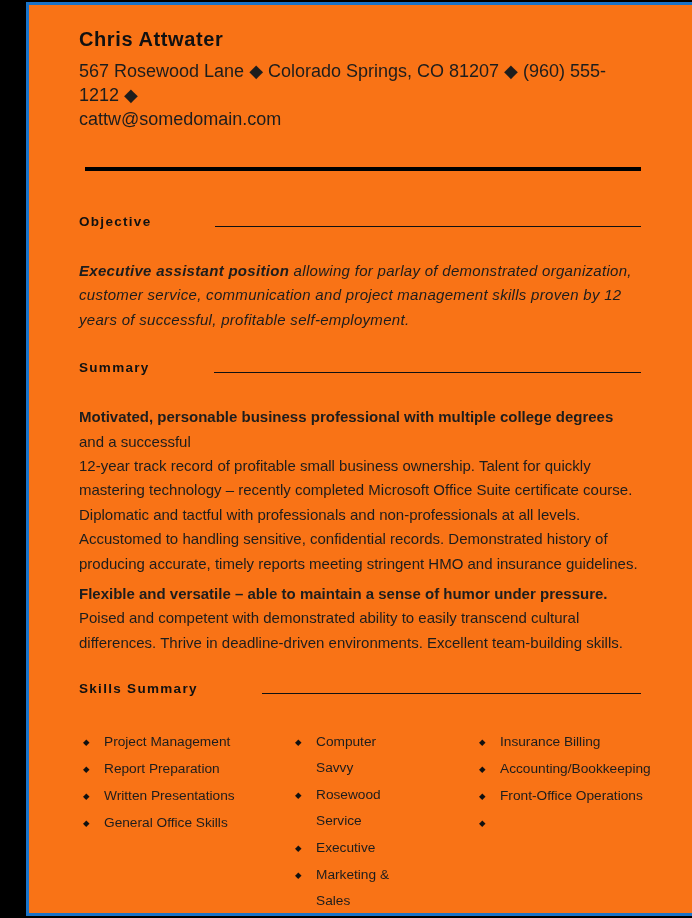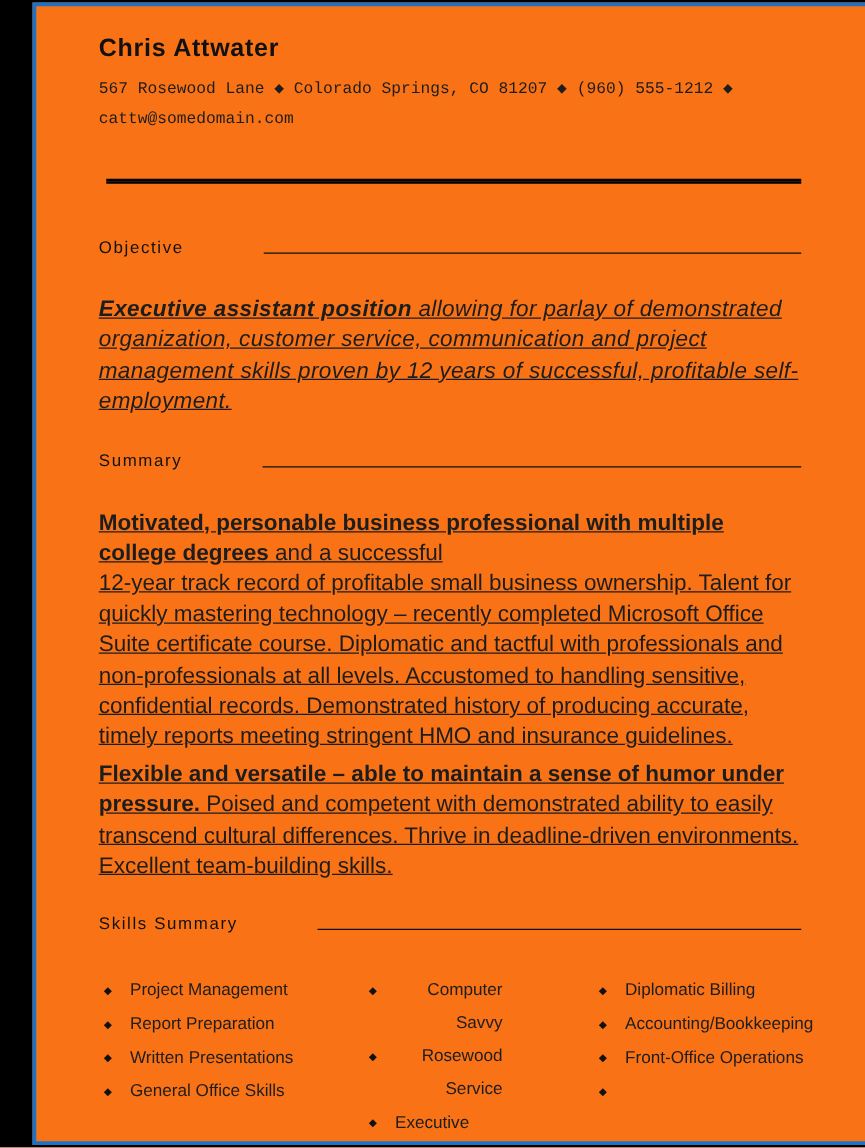--- a/index.html
+++ b/index.html
@@ -23,48 +23,48 @@
     margin-left: 24px;
   }
 
   
   .name {
     font-size: 20px; font-weight: 700; color: #111;
     letter-spacing: 0.6px; line-height: 23px;
     margin-bottom: 8px;
   }
   .contact-line {
-    font-size: 13px; line-height: 24px; color: #1d1d1d; font-family: Liberation Mono, monospace;
+    font-size: 18px; line-height: 24px; color: #1d1d1d;
   }
 
   .double-rule {
     margin: 36px 0 0 6px;
     height: 3px;
     border-top: 2px solid #000;
     border-bottom: 2px solid #000;
   }
 
   
   .sec-heading {
     display: flex; align-items: flex-end;
-    font-size: 13.5px; font-weight: 400; color: #111;
+    font-size: 13.5px; font-weight: 700; color: #111;
     letter-spacing: 1.3px; line-height: 17px; gap: 36px;
   }
   .sec-rule {
     flex: 1 1 auto;
     border-bottom: 1.4px solid #111;
     margin: 0 0 3px 28px;
   }
   .h-objective { margin-top: 42px; }
   .h-profile   { margin-top: 27px; }
   .h-skills    { margin-top: 25px; }
 
   
   .para {
-    font-size: 18px; line-height: 24.4px; color: #1d1d1d; text-decoration: underline;
+    font-size: 15px; line-height: 24.4px; color: #1d1d1d;
   }
   .objective-para {
     margin-top: 29px;
     font-style: italic;
     letter-spacing: 0.3px;
   }
   .lead-bold { font-weight: 700; }
   .profile-p1 { margin-top: 29px; margin-bottom: 6px; }
   .profile-p2 { margin-top: 0; }
   .b { font-weight: 700; }
@@ -83,21 +83,21 @@
   .skill-item {
     display: flex; align-items: flex-start;
     font-size: 13.7px; line-height: 26px;
     margin-bottom: 1px;
   }
   .skill-bullet {
     width: 21px; flex: 0 0 21px;
     font-size: 8.5px; line-height: 26px;
     color: #111;
   }
-  .skill-text { flex: 0 1 auto; text-align: right; }
+  .skill-text { flex: 0 1 auto; }
   .skill-col-1 .skill-text { max-width: 135px; }
   .skill-col-2 .skill-text { max-width: 86px; }
   .skill-col-3 .skill-text { max-width: 200px; }
 </style>
 </head>
 <body>
 
 <div class="page-edge">
   <div class="page-frame">
 
@@ -170,21 +170,21 @@
         </li>
         <li class="skill-item">
           <span class="skill-bullet">◆</span>
           <span class="skill-text">Marketing &amp; Sales</span>
         </li>
       </ul>
 
       <ul class="skill-col skill-col-3">
         <li class="skill-item">
           <span class="skill-bullet">◆</span>
-          <span class="skill-text">Diplomatic Billing</span>
+          <span class="skill-text">Insurance Billing</span>
         </li>
         <li class="skill-item">
           <span class="skill-bullet">◆</span>
           <span class="skill-text">Accounting/Bookkeeping</span>
         </li>
         <li class="skill-item">
           <span class="skill-bullet">◆</span>
           <span class="skill-text">Front-Office Operations</span>
         </li>
         <li class="skill-item">

